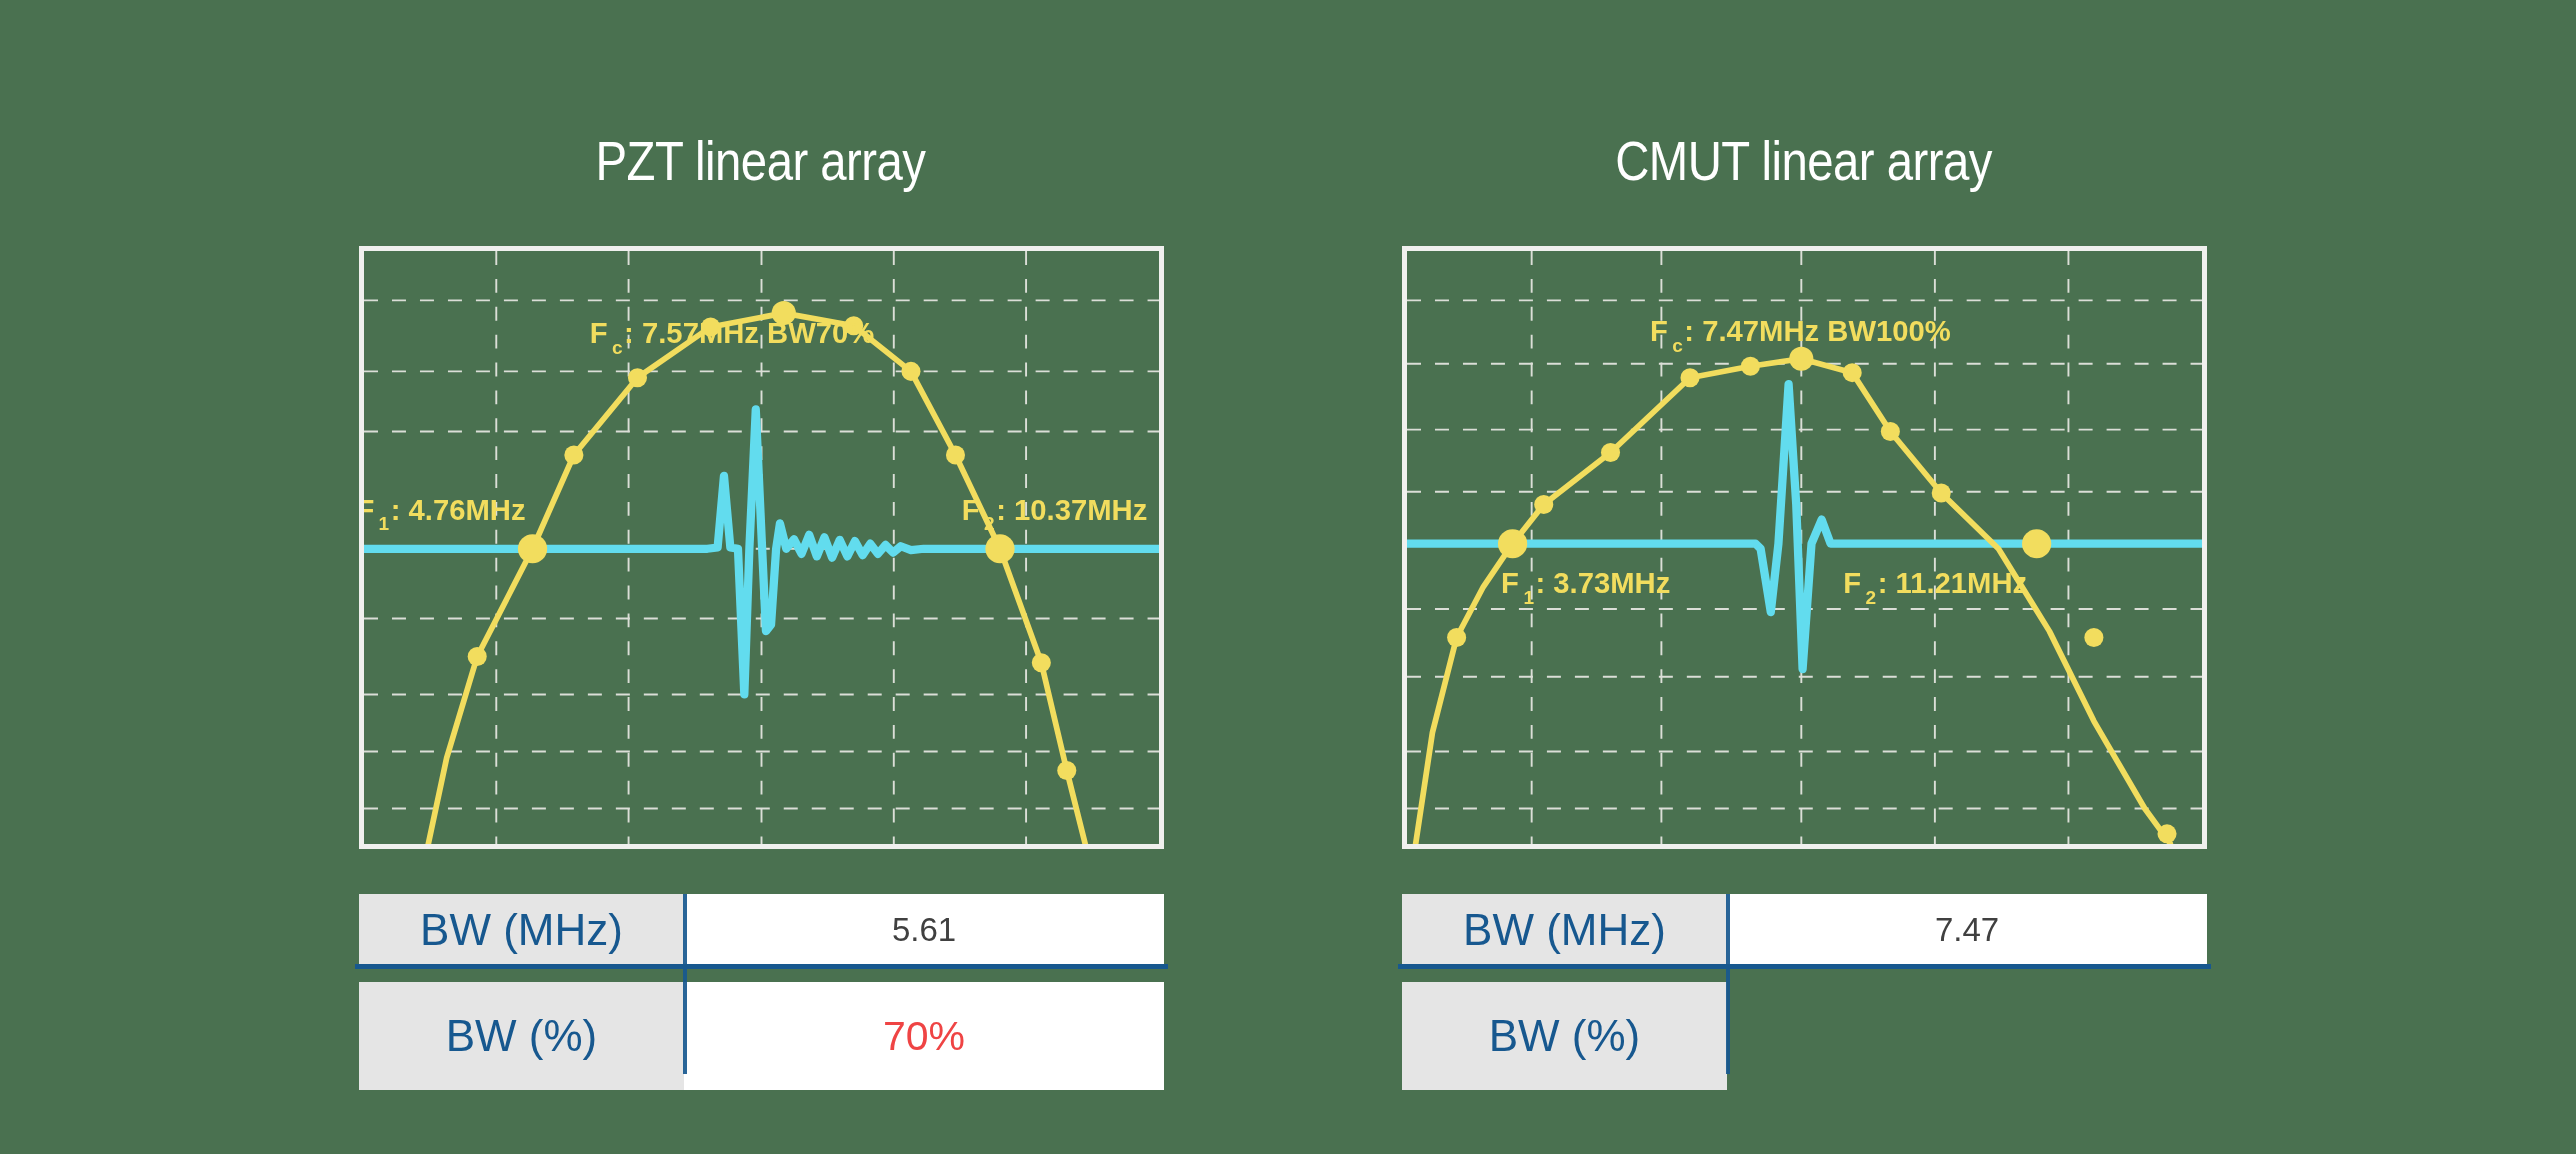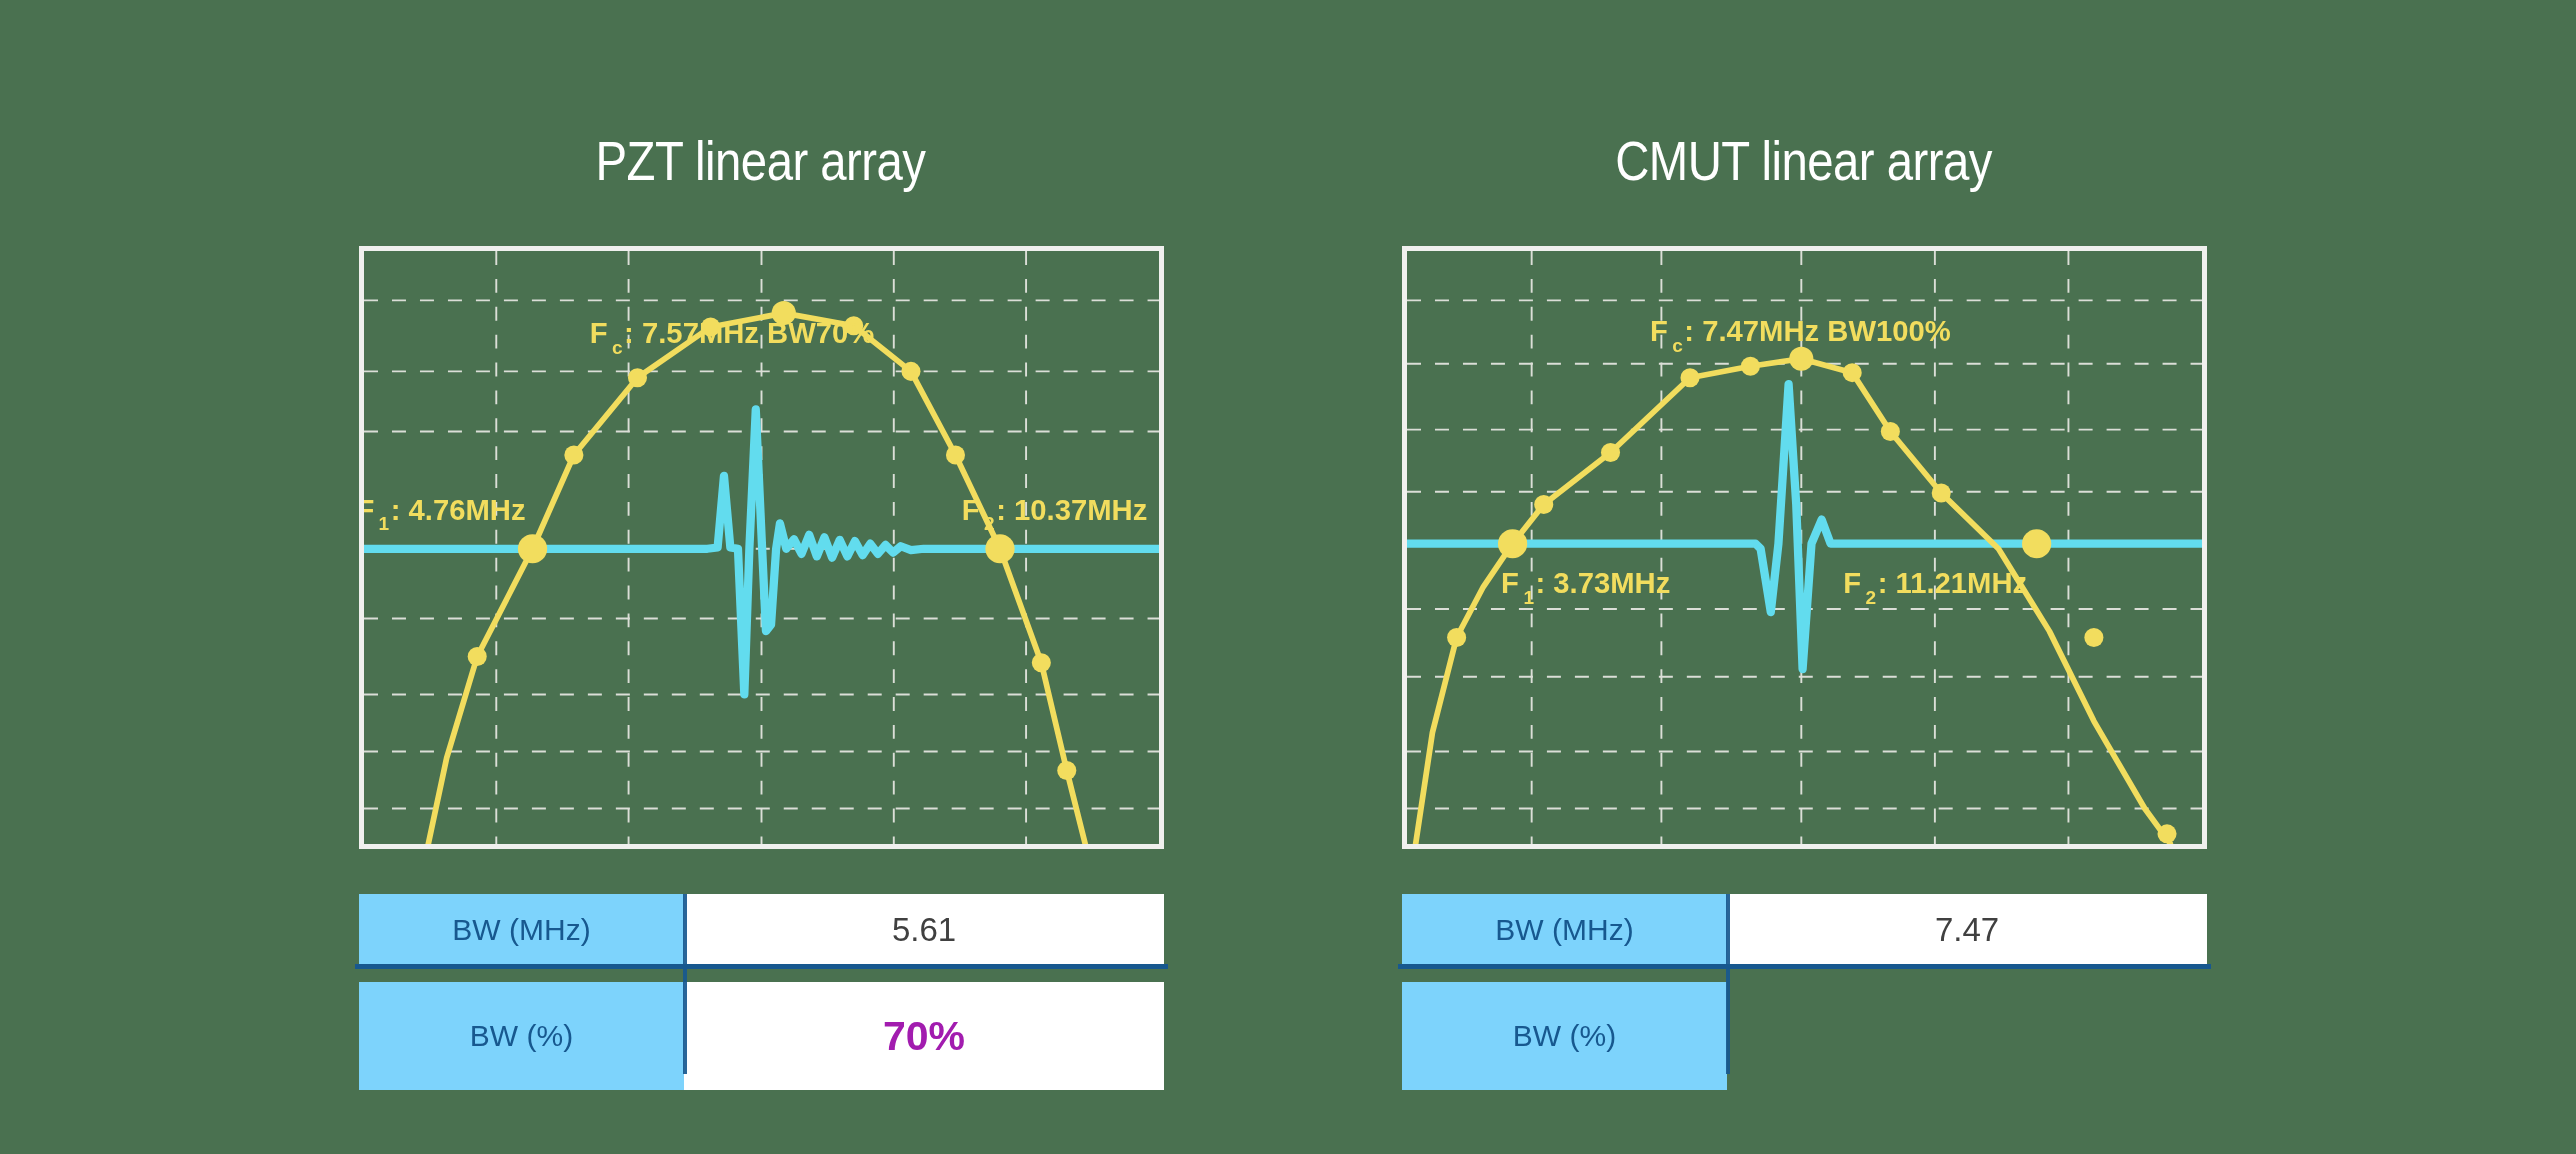--- a/index.html
+++ b/index.html
@@ -75,45 +75,45 @@
     left: 0;
     width: 805px;
     height: 71px;
     display: flex;
   }
   .bw-row-0 { top: 0;   height: 71px; }
   .bw-row-1 { top: 88px; height: 108px; }
 
   .bw-label-cell {
     width: 325px;
-    background: #7dd3fc;
+    background: #e5e5e5;
     display: flex;
     align-items: center;
     justify-content: center;
     color: #17588f;
-    font-size: 30px;
+    font-size: 44px;
     font-family: "Liberation Sans", sans-serif;
     letter-spacing: 0px;
     box-sizing: border-box;
   }
   .bw-value-cell {
     width: 480px;
     background: #ffffff;
     display: flex;
     align-items: center;
     justify-content: center;
     color: #404040;
     font-size: 33px;
     font-family: "Liberation Sans", sans-serif;
     box-sizing: border-box;
   }
   .bw-value-cell.highlight {
-    color: #a21caf;
+    color: #ef4444;
     font-size: 41px;
-    font-weight: bold;
+    font-weight: normal;
   }
   .bw-divider {
     position: absolute;
     left: -3.9px;
     top: 70px;
     width: 813px;
     height: 4.5px;
     background: #17588f;
   }
   .bw-vline {

